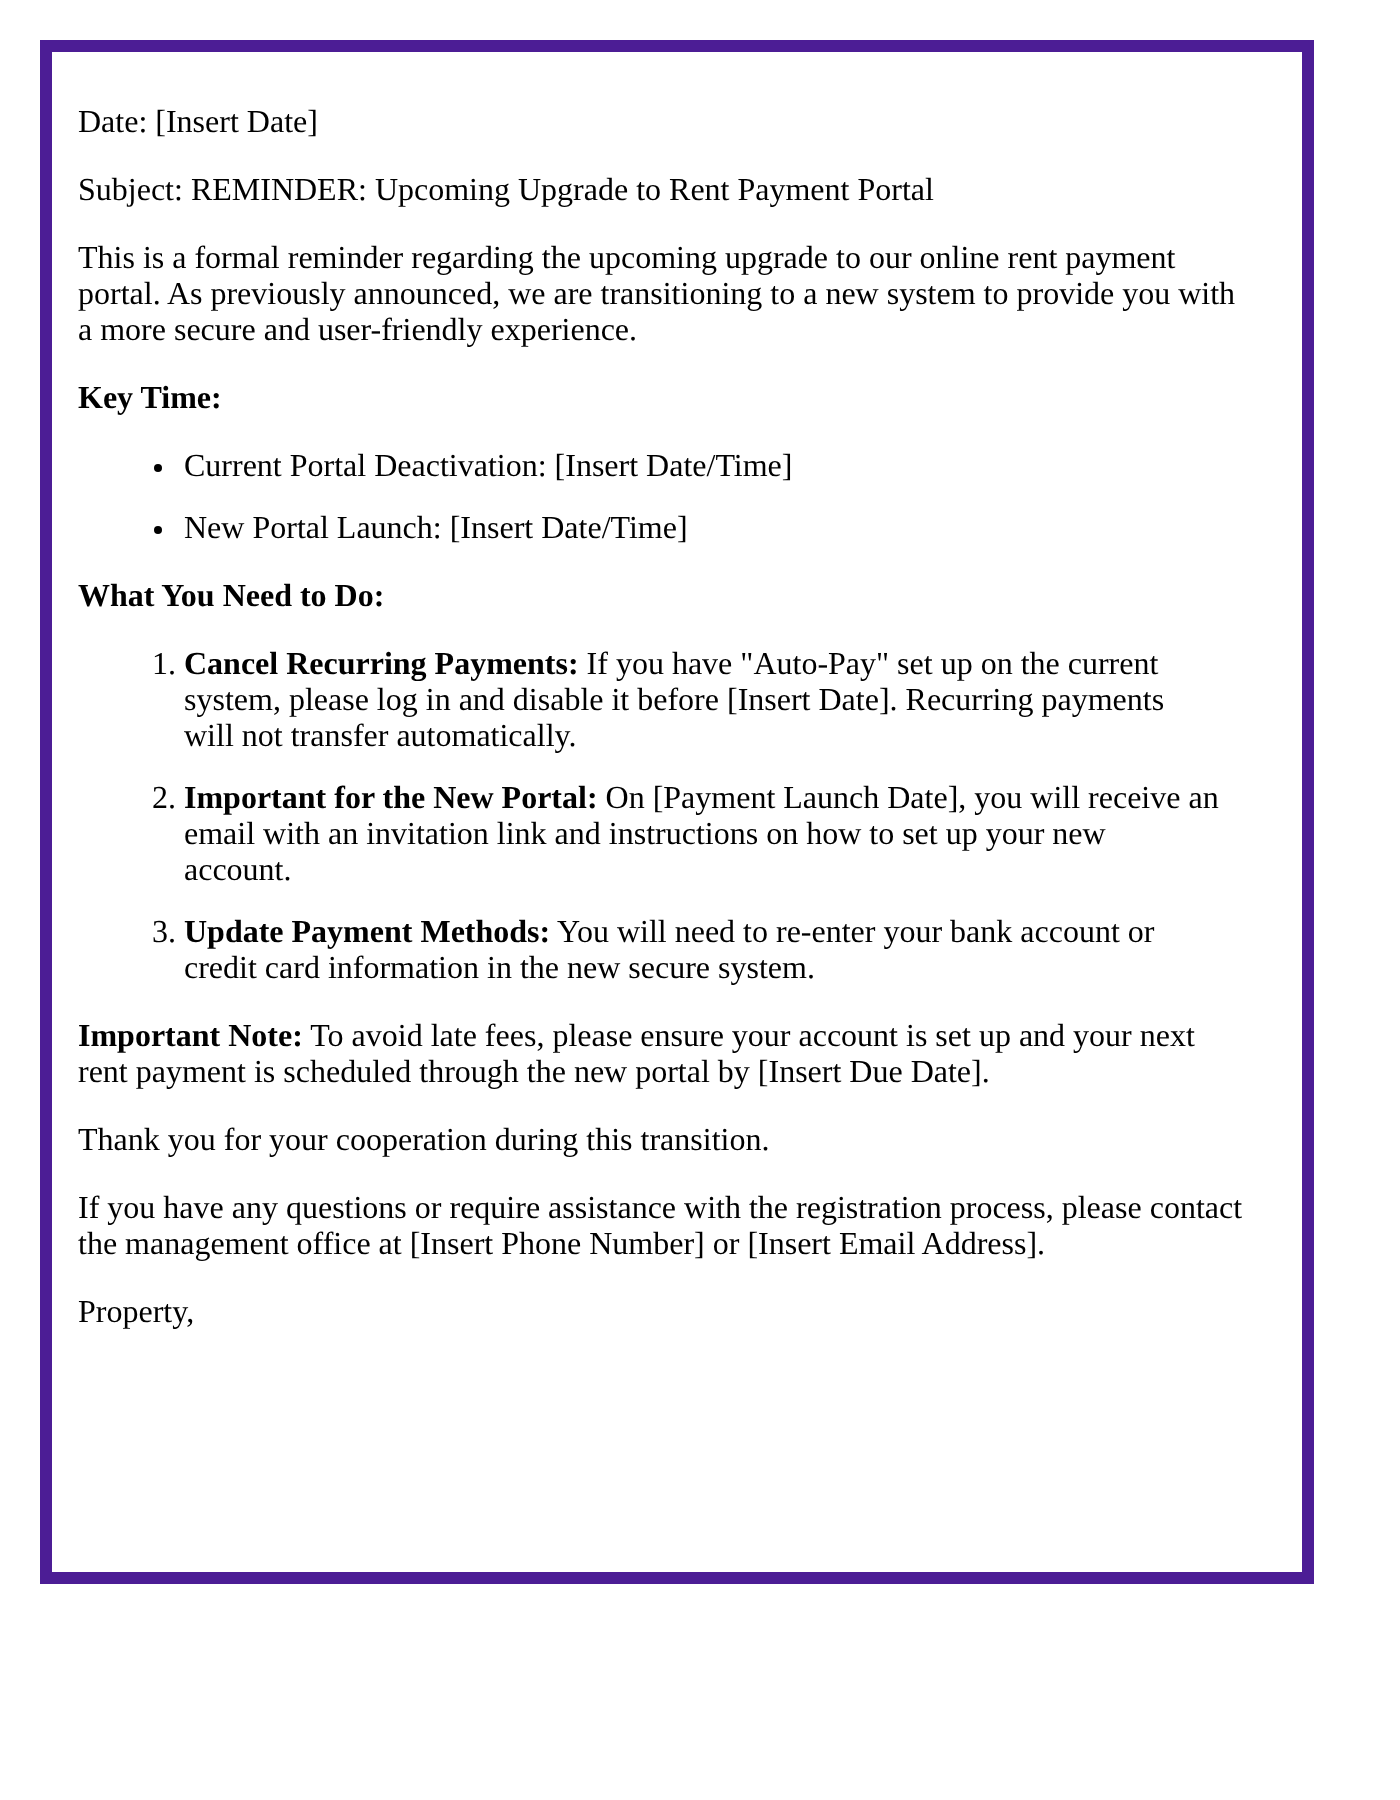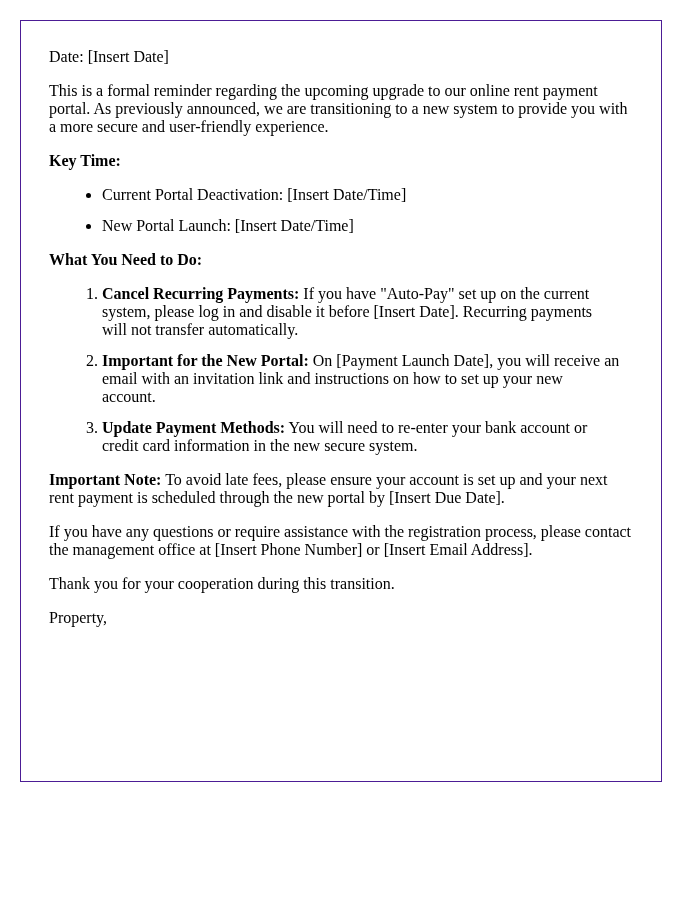--- a/index.html
+++ b/index.html
@@ -15,22 +15,22 @@
       font-size: 16px;
       line-height: 18px;
       color: #000000;
     }
     .letter {
       position: absolute;
       left: 20px;
       top: 20px;
       width: 584px;
       height: 711px;
-      padding: 27px 28px 22px 28px;
-      border: 1px solid #4c1d95;
+      padding: 27px 28px 22px 13px;
+      border: 6px solid #4c1d95;
       box-sizing: content-box;
     }
     .letter p {
       margin: 0 0 16px 0;
     }
     .letter ul, .letter ol {
       margin: 0 0 16px 0;
       padding-left: 40px;
     }
     .letter li {
@@ -39,34 +39,35 @@
     .letter ul li { list-style-type: disc; }
     .letter ol li { list-style-type: decimal; }
     .bold { font-weight: bold; }
     .signature p { margin: 0; }
   </style>
 </head>
 <body>
 
 <div class="letter">
   <p>Date: [Insert Date]</p>
+  <p>Subject: REMINDER: Upcoming Upgrade to Rent Payment Portal</p>
   <p>This is a formal reminder regarding the upcoming upgrade to our online rent payment portal. As previously announced, we are transitioning to a new system to provide you with a more secure and user-friendly experience.</p>
 
   <p class="bold">Key Time:</p>
   <ul>
     <li>Current Portal Deactivation: [Insert Date/Time]</li>
     <li>New Portal Launch: [Insert Date/Time]</li>
   </ul>
 
   <p class="bold">What You Need to Do:</p>
   <ol>
     <li><span class="bold">Cancel Recurring Payments:</span><span> If you have "Auto-Pay" set up on the current system, please log in and disable it before [Insert Date]. Recurring payments will not transfer automatically.</span></li>
     <li><span class="bold">Important for the New Portal:</span><span> On [Payment Launch Date], you will receive an email with an invitation link and instructions on how to set up your new account.</span></li>
     <li><span class="bold">Update Payment Methods:</span><span> You will need to re-enter your bank account or credit card information in the new secure system.</span></li>
   </ol>
 
   <p><span class="bold">Important Note:</span><span> To avoid late fees, please ensure your account is set up and your next rent payment is scheduled through the new portal by [Insert Due Date].</span></p>
 
+  <p>Thank you for your cooperation during this transition.</p>
   <p>If you have any questions or require assistance with the registration process, please contact the management office at [Insert Phone Number] or [Insert Email Address].</p>
-  <p>Thank you for your cooperation during this transition.</p>
   <p>Property,</p>
 
 </div>
 
 </body></html>

